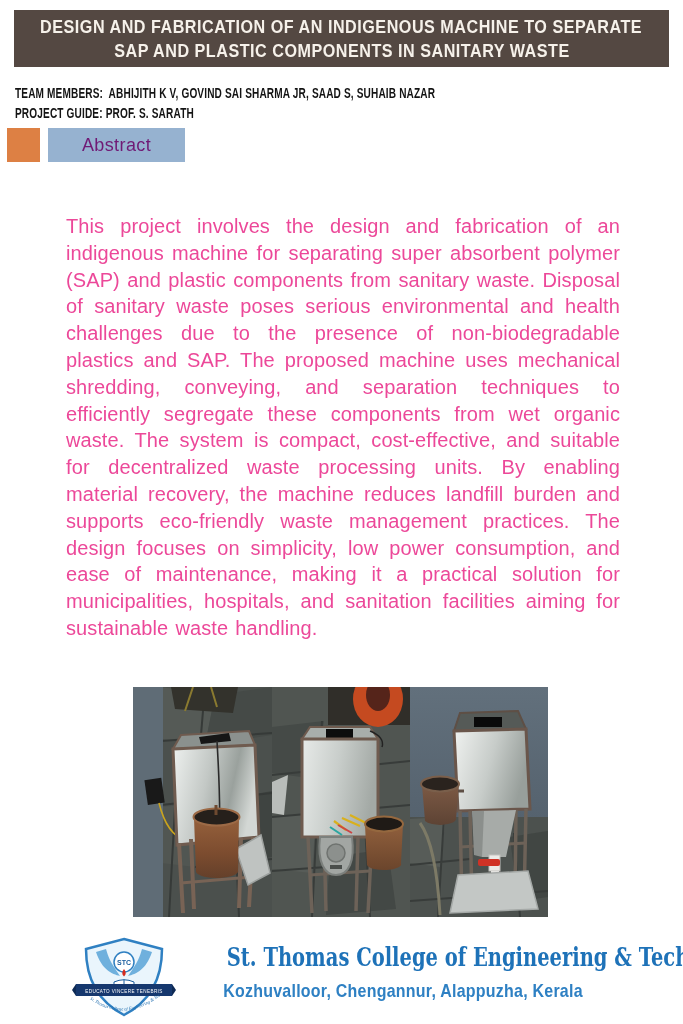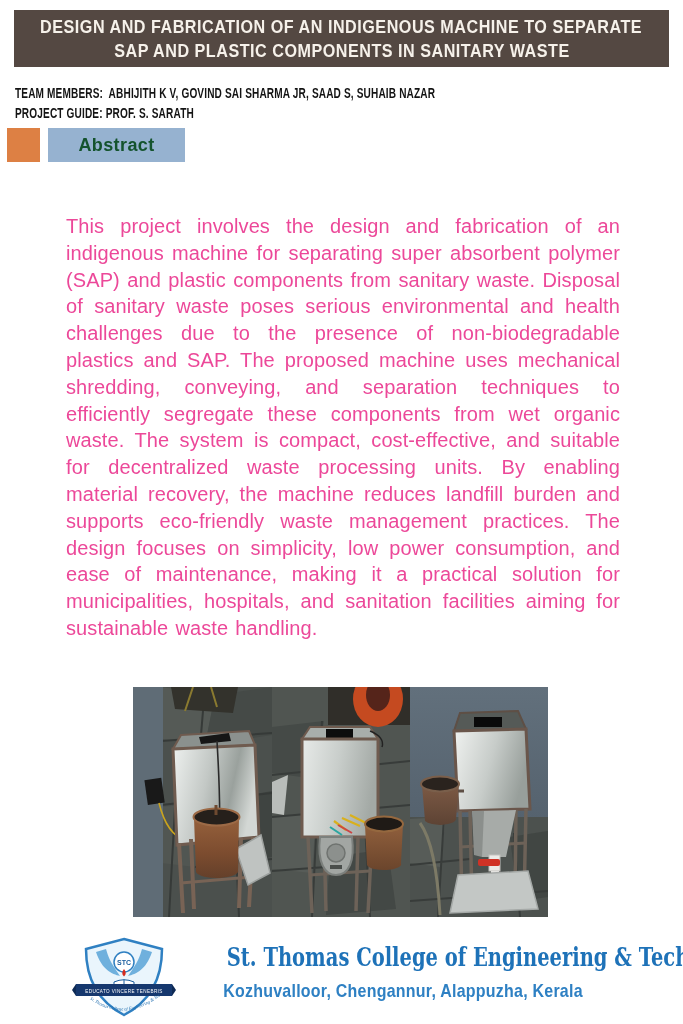--- a/index.html
+++ b/index.html
@@ -20,21 +20,21 @@
         font-size:14px;letter-spacing:.2px;white-space:pre;
         transform:scaleX(.72);transform-origin:left center;}
   .meta-team{top:85px;}
   .meta-guide{top:105px;}
 
   
   .accent-square{position:absolute;left:7px;top:128px;width:33px;height:34px;
         background:#dd8044;}
   .label-box{position:absolute;left:48px;top:128px;width:137px;height:34px;
         background:#96b2d0;display:flex;align-items:center;justify-content:center;
-        font-size:18px;font-weight:700;color:#14532d;letter-spacing:.4px;}
+        font-size:18px;font-weight:400;color:#701a75;letter-spacing:.4px;}
 
   
   .abstract-body{position:absolute;left:66px;top:213px;width:554px;
         font-size:20px;line-height:26.8px;color:#ec4899;text-align:justify;
         letter-spacing:.1px;word-spacing:1.5px;}
 
   
   .photo-row{position:absolute;left:133px;top:687px;width:415px;height:230px;
         display:flex;}
   .photo-row svg{display:block;}

